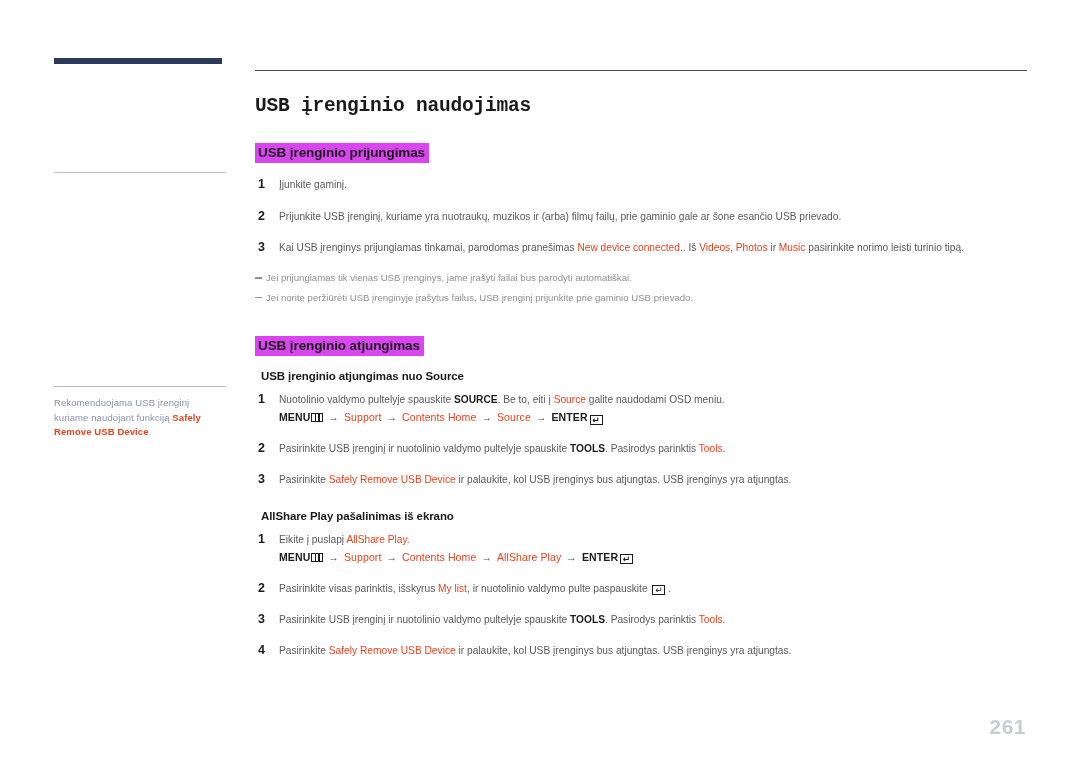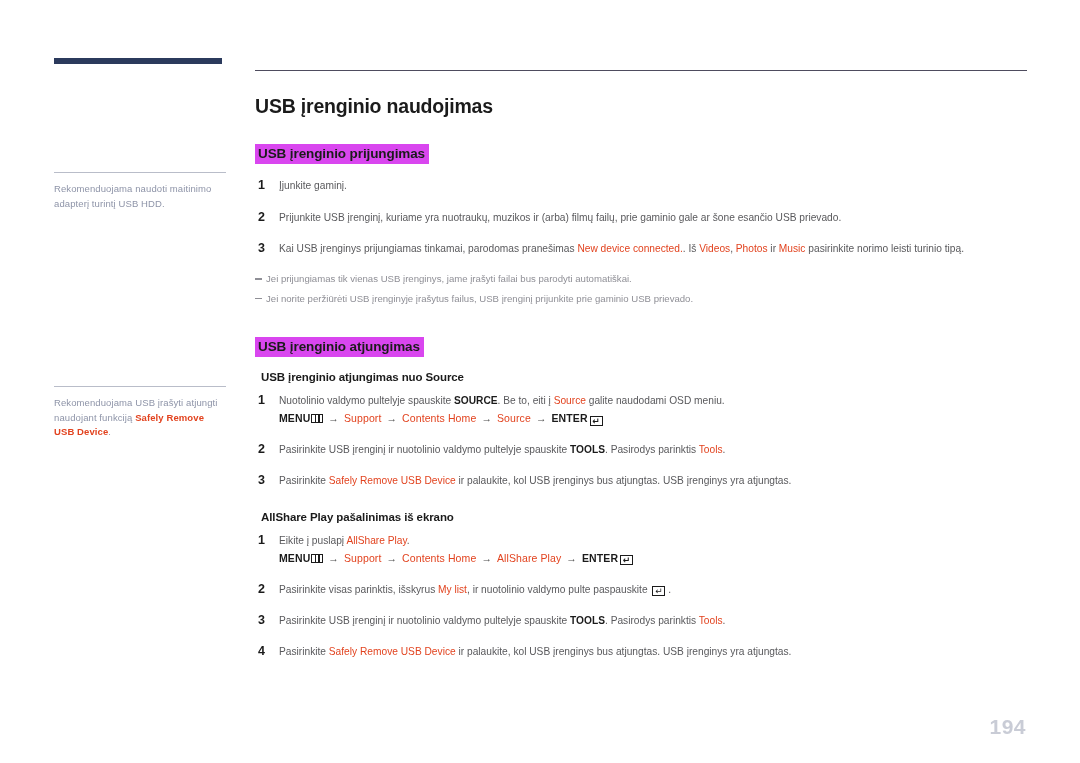--- a/index.html
+++ b/index.html
@@ -62,20 +62,21 @@
     height: 1.4px;
     background: #4e4c5e;
     margin-bottom: 24px;
   }
   h1.page-title {
     font-size: 19.5px;
     font-weight: bold;
     color: #1b1b1b;
     margin: 0 0 26px 0;
     letter-spacing: -.2px;
+    font-family: Liberation Mono, monospace;
   }
   h2.section-title {
     display: inline-block;
     font-size: 13.5px;
     font-weight: bold;
     color: #1b1b1b;
     background: #d946ef;
     padding: 2px 4px 3px 3px;
     margin: 0 0 14px 0;
     letter-spacing: -.1px;
@@ -191,34 +192,33 @@
 </style>
 </head>
 <body>
 
 <div class="sidebar">
   <div class="sidebar-bar"></div>
 </div>
 
 <div class="side-note" id="side-note-1">
   <div class="rule"></div>
-  <span>Rekomenduojama naudoti maitinimo adapterį turintį USB HDD.</span>
 </div>
 
 <div class="side-note" id="side-note-2">
   <div class="rule"></div>
-  <span>Rekomenduojama USB įrašyti atjungti naudojant funkciją </span><strong>Safely Remove USB Device</strong><span>.</span>
+  <span>Rekomenduojama USB įrenginį kuriame naudojant funkciją </span><strong>Safely Remove USB Device</strong><span>.</span>
 </div>
 
 <div class="main">
   <div class="top-rule"></div>
   <h1 class="page-title">USB įrenginio naudojimas</h1>
 
   <div id="sections-host">
       <div><h2 class="section-title">USB įrenginio prijungimas</h2><div class="step"><span class="step-num">1</span><span><span>Įjunkite gaminį.</span></span></div><div class="step"><span class="step-num">2</span><span><span>Prijunkite USB įrenginį, kuriame yra nuotraukų, muzikos ir (arba) filmų failų, prie gaminio gale ar šone esančio USB prievado.</span></span></div><div class="step"><span class="step-num">3</span><span><span>Kai USB įrenginys prijungiamas tinkamai, parodomas pranešimas </span><span class="hl">New device connected.</span><span>. Iš </span><span class="hl">Videos</span><span>, </span><span class="hl">Photos</span><span> ir </span><span class="hl">Music</span><span> pasirinkite norimo leisti turinio tipą.</span></span></div><div style="margin-top: 12px;">
           <div class="note">Jei prijungiamas tik vienas USB įrenginys, jame įrašyti failai bus parodyti automatiškai.</div>
           <div class="note">Jei norite peržiūrėti USB įrenginyje įrašytus failus, USB įrenginį prijunkite prie gaminio USB prievado.</div>
         </div><div class="gap-lg"></div></div>
       <div><h2 class="section-title">USB įrenginio atjungimas</h2><h3 class="sub-title">USB įrenginio atjungimas nuo Source</h3><div class="step"><span class="step-num">1</span><span><span>Nuotolinio valdymo pultelyje spauskite </span><span style="color: rgb(27, 27, 27); font-weight: bold;">SOURCE</span><span>. Be to, eiti į </span><span class="hl">Source</span><span> galite naudodami OSD meniu.</span></span><div class="menupath"><span>MENU</span><span class="ico-menu"></span><span class="arrow"> → </span><span class="hl">Support</span><span class="arrow"> → </span><span class="hl">Contents Home</span><span class="arrow"> → </span><span class="hl">Source</span><span class="arrow"> → </span><span>ENTER</span><span class="ico-enter">↵</span></div></div><div class="step"><span class="step-num">2</span><span><span>Pasirinkite USB įrenginį ir nuotolinio valdymo pultelyje spauskite </span><span style="color: rgb(27, 27, 27); font-weight: bold;">TOOLS</span><span>. Pasirodys parinktis </span><span class="hl">Tools</span><span>.</span></span></div><div class="step"><span class="step-num">3</span><span><span>Pasirinkite </span><span class="hl">Safely Remove USB Device</span><span> ir palaukite, kol USB įrenginys bus atjungtas. USB įrenginys yra atjungtas.</span></span></div><h3 class="sub-title" style="margin-top: 22px;">AllShare Play pašalinimas iš ekrano</h3><div class="step"><span class="step-num">1</span><span><span>Eikite į puslapį </span><span class="hl">AllShare Play</span><span>.</span></span><div class="menupath"><span>MENU</span><span class="ico-menu"></span><span class="arrow"> → </span><span class="hl">Support</span><span class="arrow"> → </span><span class="hl">Contents Home</span><span class="arrow"> → </span><span class="hl">AllShare Play</span><span class="arrow"> → </span><span>ENTER</span><span class="ico-enter">↵</span></div></div><div class="step"><span class="step-num">2</span><span><span>Pasirinkite visas parinktis, išskyrus </span><span class="hl">My list</span><span>, ir nuotolinio valdymo pulte paspauskite </span><span class="ico-enter">↵</span><span> .</span></span></div><div class="step"><span class="step-num">3</span><span><span>Pasirinkite USB įrenginį ir nuotolinio valdymo pultelyje spauskite </span><span style="color: rgb(27, 27, 27); font-weight: bold;">TOOLS</span><span>. Pasirodys parinktis </span><span class="hl">Tools</span><span>.</span></span></div><div class="step"><span class="step-num">4</span><span><span>Pasirinkite </span><span class="hl">Safely Remove USB Device</span><span> ir palaukite, kol USB įrenginys bus atjungtas. USB įrenginys yra atjungtas.</span></span></div></div>
     </div>
 </div>
 
-<div class="page-number">194</div>
+<div class="page-number">261</div>
 
 </body></html>

